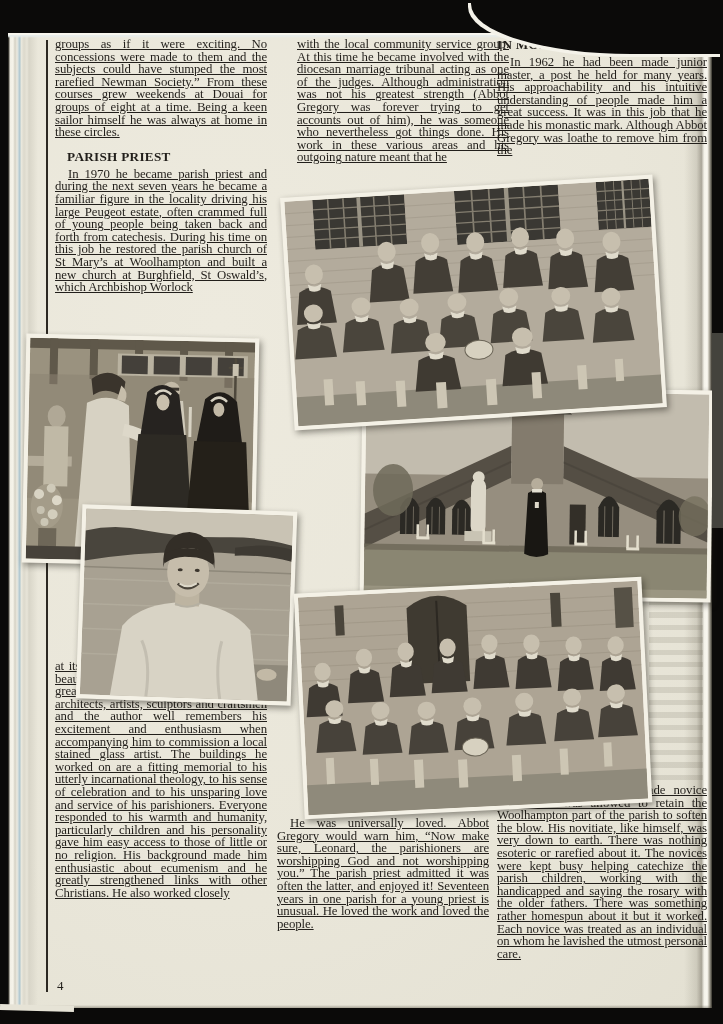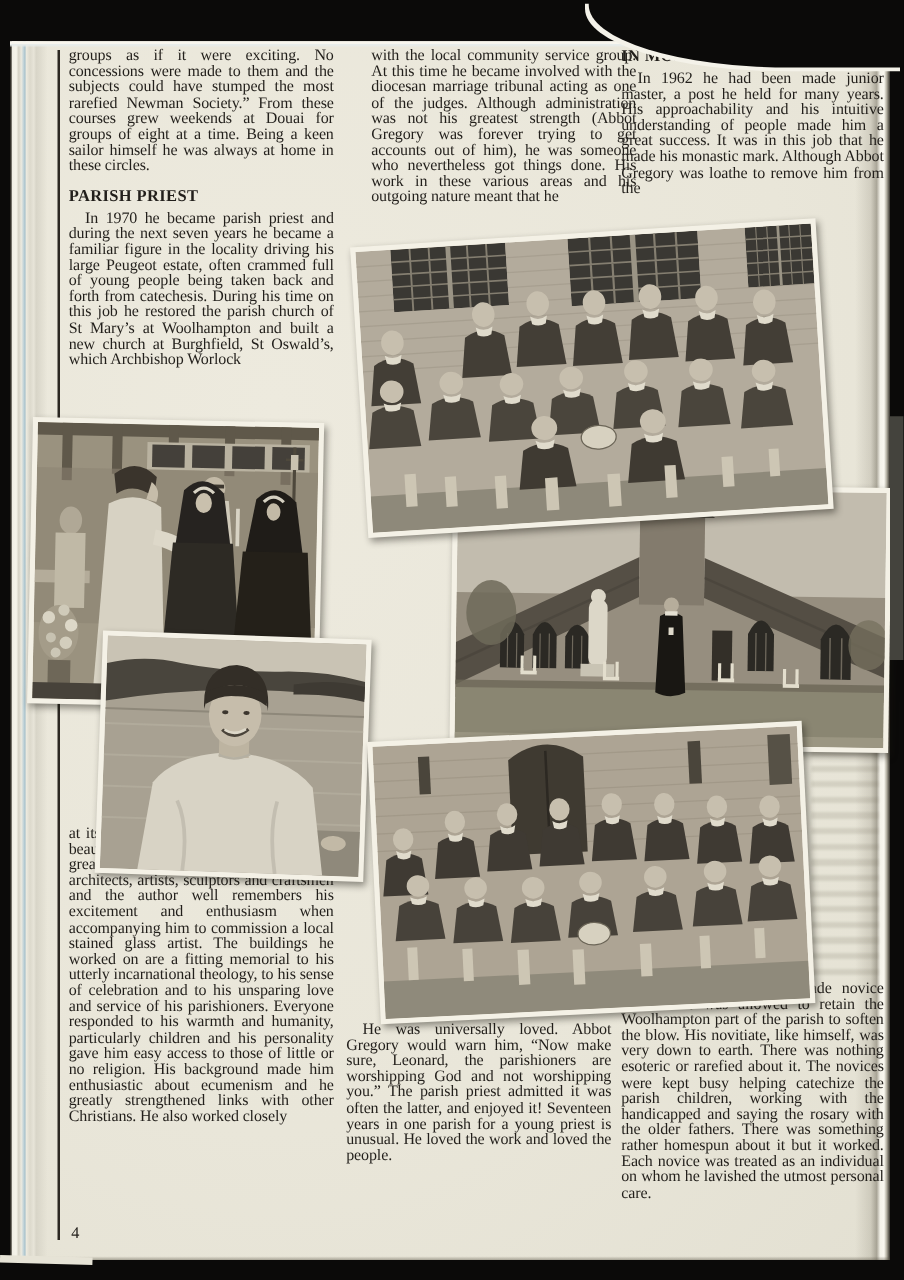--- a/index.html
+++ b/index.html
@@ -22,24 +22,24 @@
     background:linear-gradient(to bottom,rgba(0,0,0,0),rgba(90,85,70,.45));}
   .black-corner{position:absolute;top:0;right:0;width:252px;height:54px;background:#0b0a09;
     border-bottom-left-radius:160px 50px;box-shadow:-3px 3px 0 0 #f4f2e9;z-index:9;}
   .next-page-sliver{position:absolute;right:0;top:333px;width:11px;height:195px;background:#44433d;z-index:8;}
   .stack-bottom{position:absolute;left:0;top:1005px;width:74px;height:6px;background:#e6e3d6;
     transform:rotate(1.5deg);z-index:1;}
   
   .rule{position:absolute;left:38px;top:7px;width:2px;height:952px;background:#2c2822;z-index:1;}
   .col{position:absolute;width:212px;z-index:2;color:#221f1b;
        font-size:12.8px;line-height:12.6px;text-align:justify;letter-spacing:-0.1px;}
-  .col p{margin:0;}
+  .col p{margin:0;text-decoration:underline;}
   .col p.indent{text-indent:13px;}
   .col p + p{margin-top:1px;}
-  .heading{margin:11px 0 5px 0;font-size:13.2px;font-weight:bold;letter-spacing:.3px;line-height:13px;}
+  .heading{margin:11px 0 5px 12px;font-size:13.2px;font-weight:bold;letter-spacing:.3px;line-height:13px;}
   .heading.first{margin:0 0 5px 0;}
   .col1-top{left:47px;top:5px;}
   .col1-bottom{left:47px;top:627px;}
   .col2-top{left:269px;top:5px;margin-left:20px;}
   .col2-bottom{left:269px;top:784px;}
   .col3-top{left:489px;top:5px;width:210px;}
   .col3-bottom{left:489px;top:751px;width:210px;}
   .pagenum{position:absolute;left:49px;top:945px;font-size:13px;color:#221f1b;z-index:2;}
   
   .photo{position:absolute;background:#f4f1e6;padding:4px;box-shadow:2px 3px 6px rgba(25,22,15,.45);}

